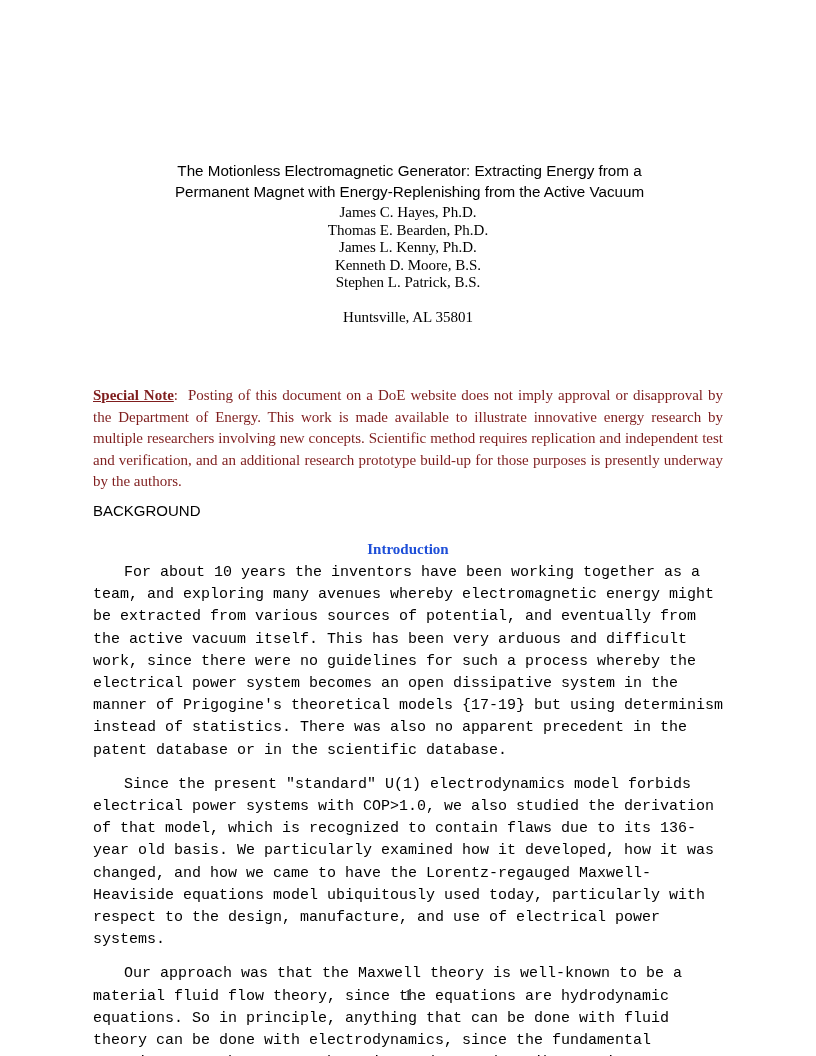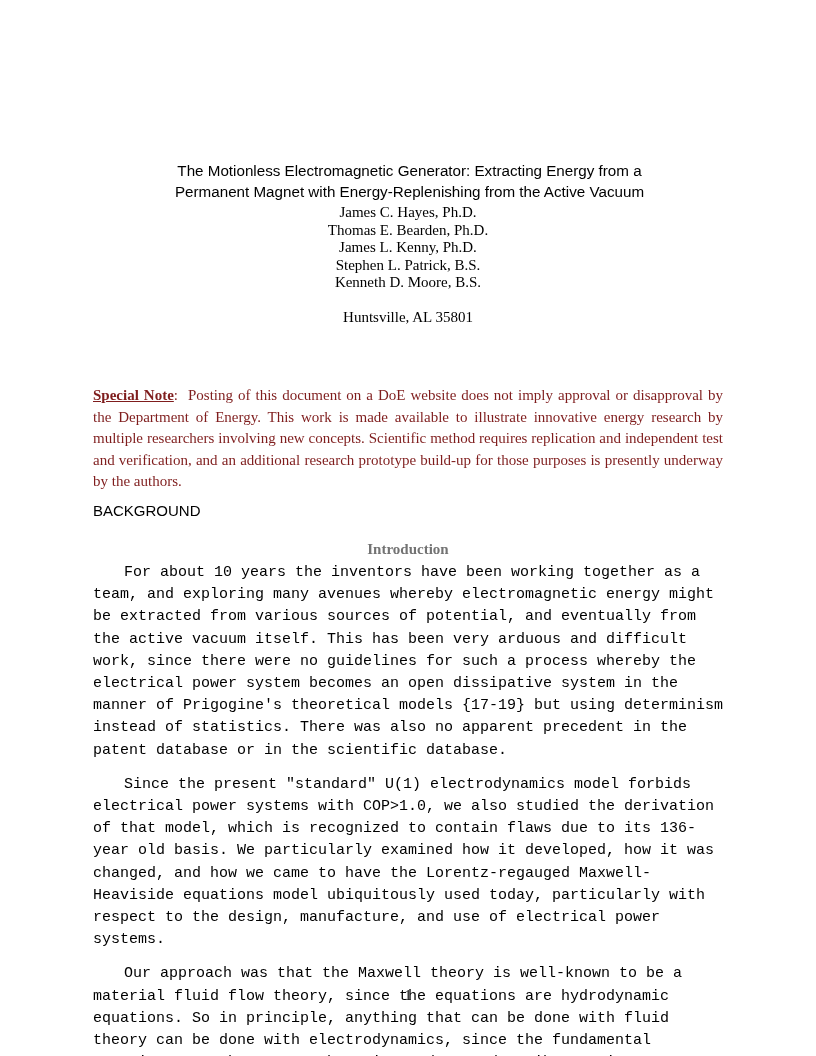--- a/index.html
+++ b/index.html
@@ -89,21 +89,21 @@
   .subheading {
     position: absolute;
     left: 93px;
     top: 540px;
     width: 630px;
     text-align: center;
     font-family: "Liberation Serif", serif;
     font-weight: bold;
     font-size: 15px;
     line-height: 19px;
-    color: #737373;
+    color: #1d4ed8;
   }
 
   
   .body-col {
     position: absolute;
     left: 93px;
     top: 562px;
     width: 634px;
     font-family: Liberation Mono, monospace;
     font-size: 15px;
@@ -136,22 +136,22 @@
 
   <div class="title-block">
     <div>The Motionless Electromagnetic Generator: Extracting Energy from a</div>
     <div>Permanent Magnet with Energy-Replenishing from the Active Vacuum</div>
   </div>
 
   <div class="byline">
     <span class="author">James C. Hayes, Ph.D.</span>
     <span class="author">Thomas E. Bearden, Ph.D.</span>
     <span class="author">James L. Kenny, Ph.D.</span>
+    <span class="author">Kenneth D. Moore, B.S.</span>
     <span class="author">Stephen L. Patrick, B.S.</span>
-    <span class="author">Kenneth D. Moore, B.S.</span>
     <span class="gap"></span>
     <span class="org">Huntsville, AL 35801</span>
   </div>
 
   <div class="special-note"><span class="lead">Special Note</span><span>:</span>&nbsp;&nbsp;<span>Posting of this document on a DoE website does not imply approval or disapproval by the Department of Energy.  This work is made available to illustrate innovative energy research by multiple researchers involving new concepts.  Scientific method requires replication and independent test and verification, and an additional research prototype build-up for those purposes is presently underway by the authors.</span></div>
 
   <div class="section-heading">BACKGROUND</div>
 
   <div class="subheading">Introduction</div>
 

